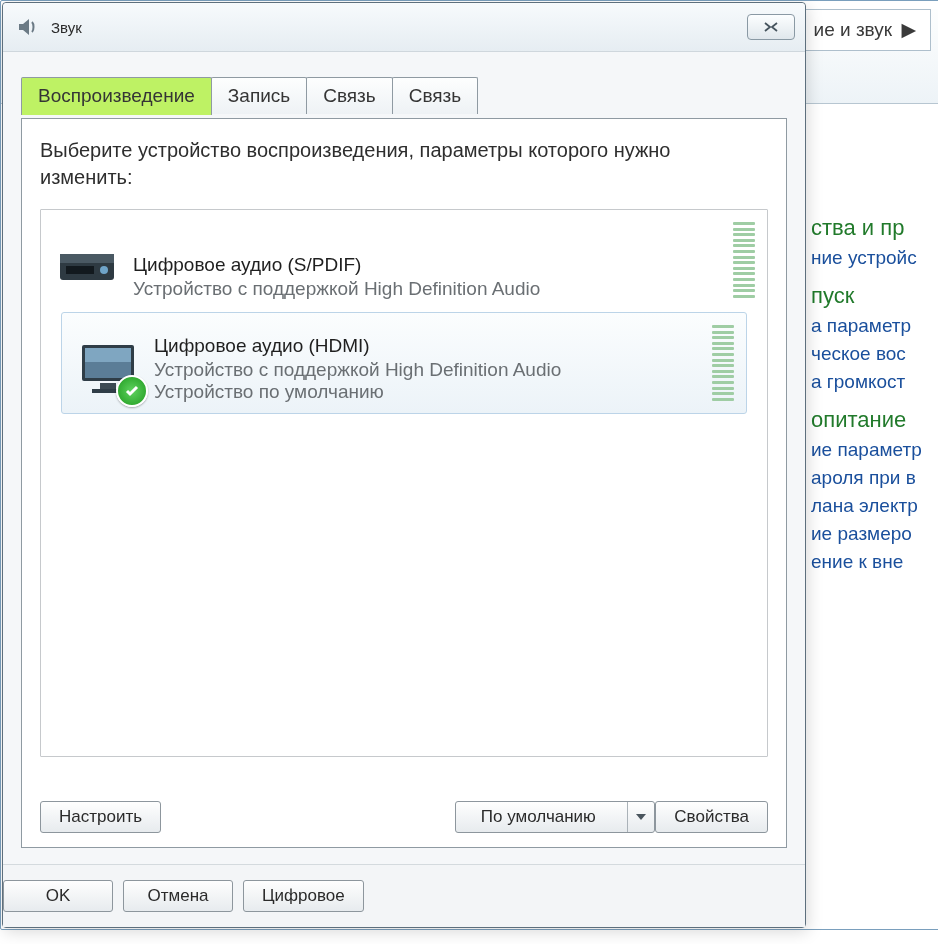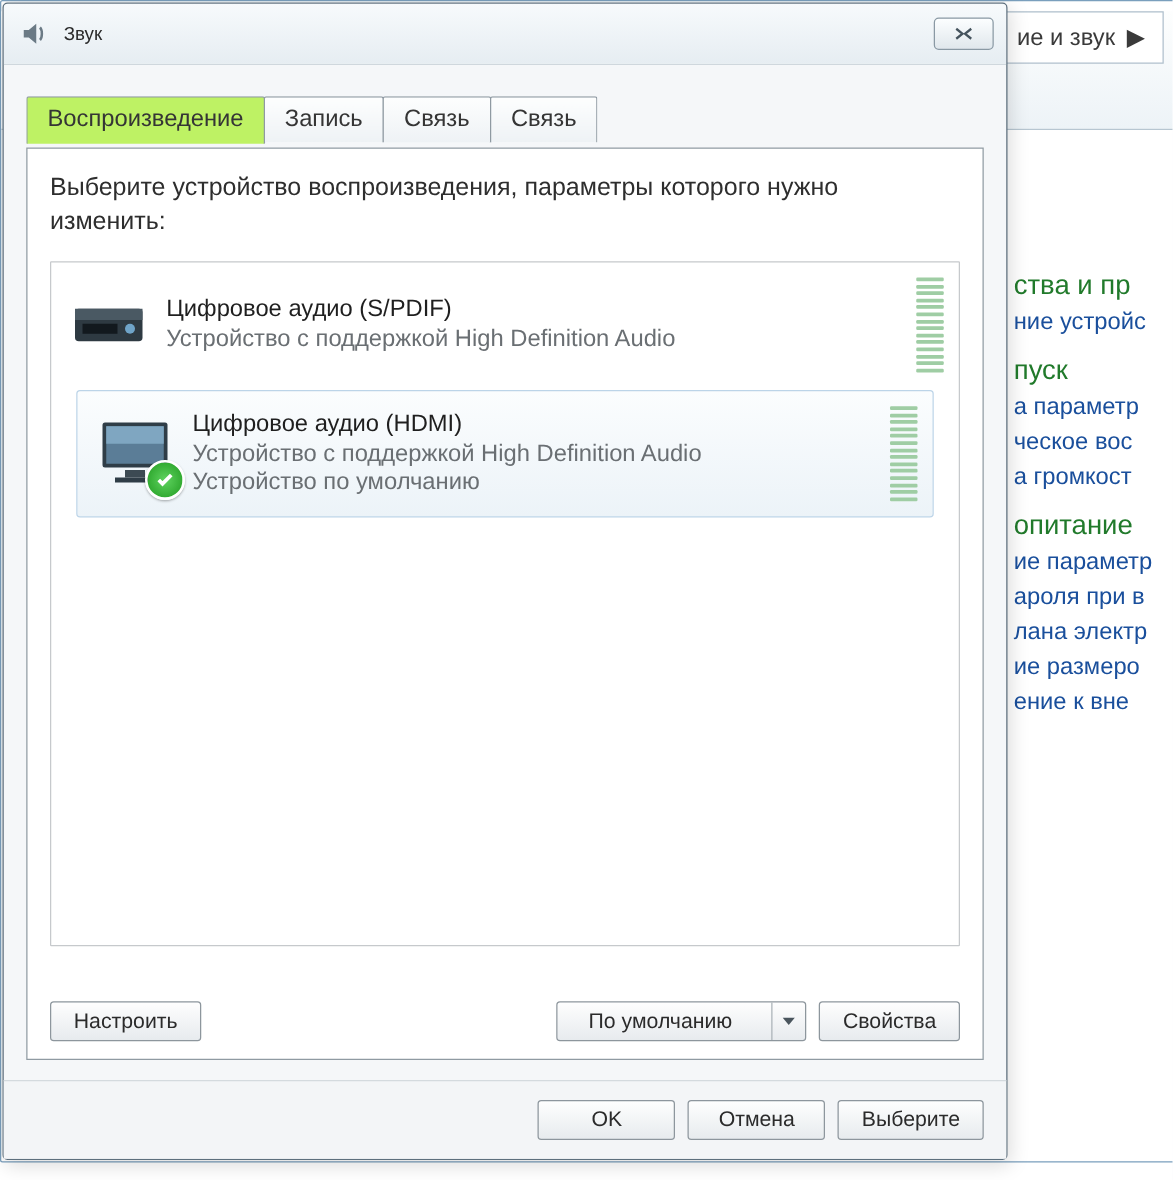--- a/index.html
+++ b/index.html
@@ -25,41 +25,41 @@
 .closebtn svg{display:block}
 
 .tabs{position:relative;margin:24px 18px 0;height:42px}
 .tab{display:inline-block;padding:7px 16px;border:1px solid #8f9aa2;border-bottom:none;background:linear-gradient(#fdfefe,#eef2f5);font-size:19px;color:#353535;position:relative;top:1px;border-radius:2px 2px 0 0;margin-right:-1px;cursor:default}
 .tab.active{background:#bef264;border-color:#8f9aa2;font-weight:400;z-index:2;padding-bottom:8px}
 
 .pane{margin:0 18px 0;background:#fff;border:1px solid #8f9aa2;padding:18px 18px 14px;height:730px;box-sizing:border-box;position:relative}
 .instr{font-size:20px;color:#2e2e2e;line-height:1.35;margin-bottom:18px}
 
 .devlist{border:1px solid #c6c9cc;background:#fff;height:546px;overflow:auto;border-radius:1px}
-.devrow{display:flex;align-items:center;padding:10px 12px 10px 10px;border-bottom:none}
+.devrow{display:flex;align-items:flex-end;padding:10px 12px 10px 10px;border-bottom:none}
 .devrow.sel{background:linear-gradient(#fbfdfe,#ecf3f8);border:1px solid #bcd4e8;border-radius:3px;margin:2px 20px}
 .devicon{width:72px;height:66px;flex:none;position:relative;display:flex;align-items:center;justify-content:center}
 .devtext{flex:1;padding-left:10px}
 .devname{font-size:19px;color:#1f1f1f;margin-bottom:2px}
 .devdesc{font-size:19px;color:#6a6f73}
 .devstat{font-size:19px;color:#6a6f73}
 .level{width:22px;height:76px;flex:none;margin-left:8px;display:flex;flex-direction:column;justify-content:space-between;padding:2px 0}
 .level i{display:block;height:3px;background:#9fcda4;border-radius:1px}
 
 .check{position:absolute;right:-4px;bottom:-4px;width:28px;height:28px;border-radius:50%;background:radial-gradient(#5fd35f,#1f9a1f);border:2px solid #fff;box-shadow:0 1px 2px rgba(0,0,0,.3);display:flex;align-items:center;justify-content:center}
 .check svg{display:block}
 
-.btnrow{position:absolute;left:18px;right:18px;bottom:14px;display:flex;align-items:flex-start;gap:10px}
+.btnrow{position:absolute;left:18px;right:18px;bottom:14px;display:flex;align-items:flex-start;}
 .stdbtn{height:32px;padding:0 18px;border:1px solid #8d969d;border-radius:3px;background:linear-gradient(#fefefe,#e7ebee);font-size:17px;color:#2b2b2b;cursor:default;display:inline-flex;align-items:center}
 .stdbtn.wide{min-width:200px;justify-content:center;position:relative;padding-right:52px}
 .stdbtn.wide .dd{position:absolute;right:0;top:0;bottom:0;width:26px;border-left:1px solid #aab2b8;display:flex;align-items:center;justify-content:center}
 .stdbtn.bold{font-weight:400}
 .flexspacer{flex:1}
 
-.dlgfoot{position:absolute;left:0;right:0;bottom:0;height:62px;background:#f3f5f7;border-top:1px solid #d4dade;display:flex;align-items:center;justify-content:flex-end;gap:10px;padding-right:18px}
+.dlgfoot{position:absolute;left:0;right:0;bottom:0;height:62px;background:#f3f5f7;border-top:1px solid #d4dade;display:flex;align-items:center;justify-content:flex-start;gap:10px;padding-right:18px}
 </style>
 </head>
 <body>
 <div class="stage">
 
   <div class="bgwin">
     <div class="bghead">
       <div class="bgaddr">
         <span class="crumb">
           <span>ие и звук</span>
@@ -185,16 +185,16 @@
               </svg>
           </span>
         </button>
         <button class="stdbtn bold">Свойства</button>
       </div>
     </div>
 
     <div class="dlgfoot">
       <button class="stdbtn" style="min-width:110px;justify-content:center">OK</button>
       <button class="stdbtn" style="min-width:110px;justify-content:center">Отмена</button>
-      <button class="stdbtn" style="min-width:110px;justify-content:center">Выберите</button>
+      <button class="stdbtn" style="min-width:110px;justify-content:center">Цифровое</button>
     </div>
   </div>
 </div>
 
 </body></html>

